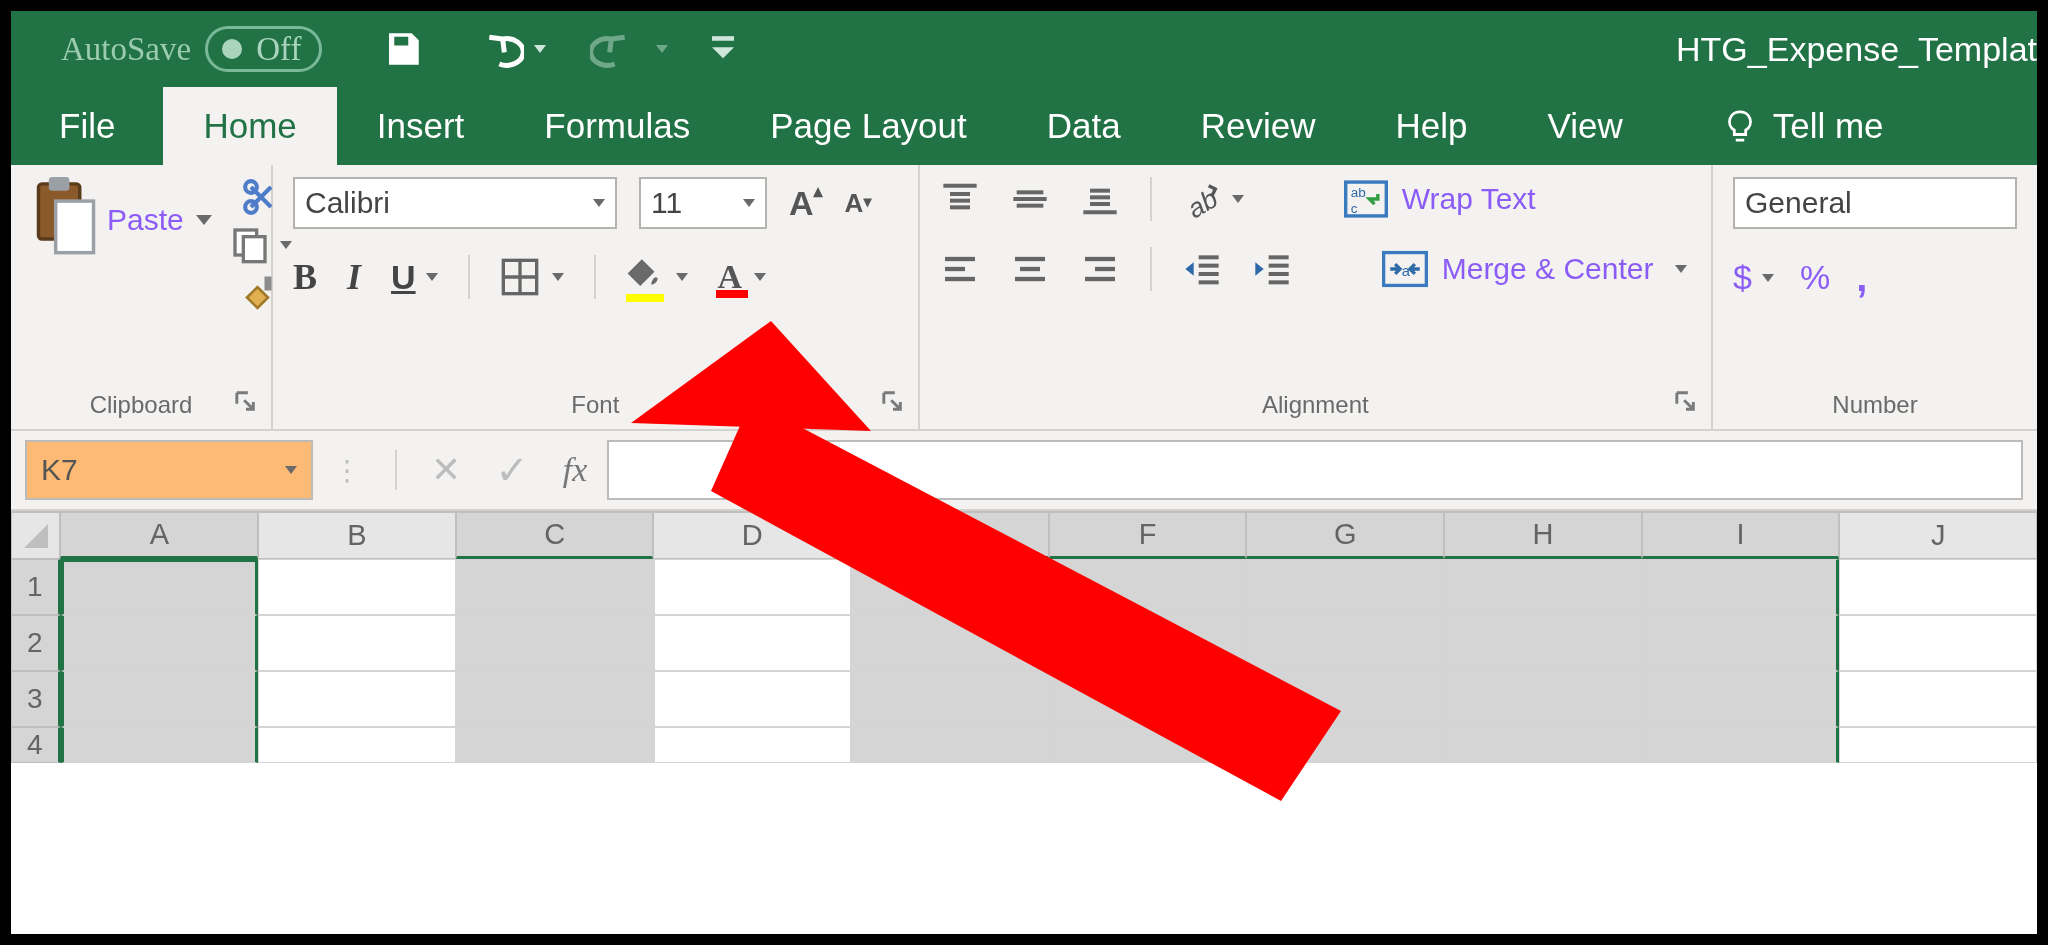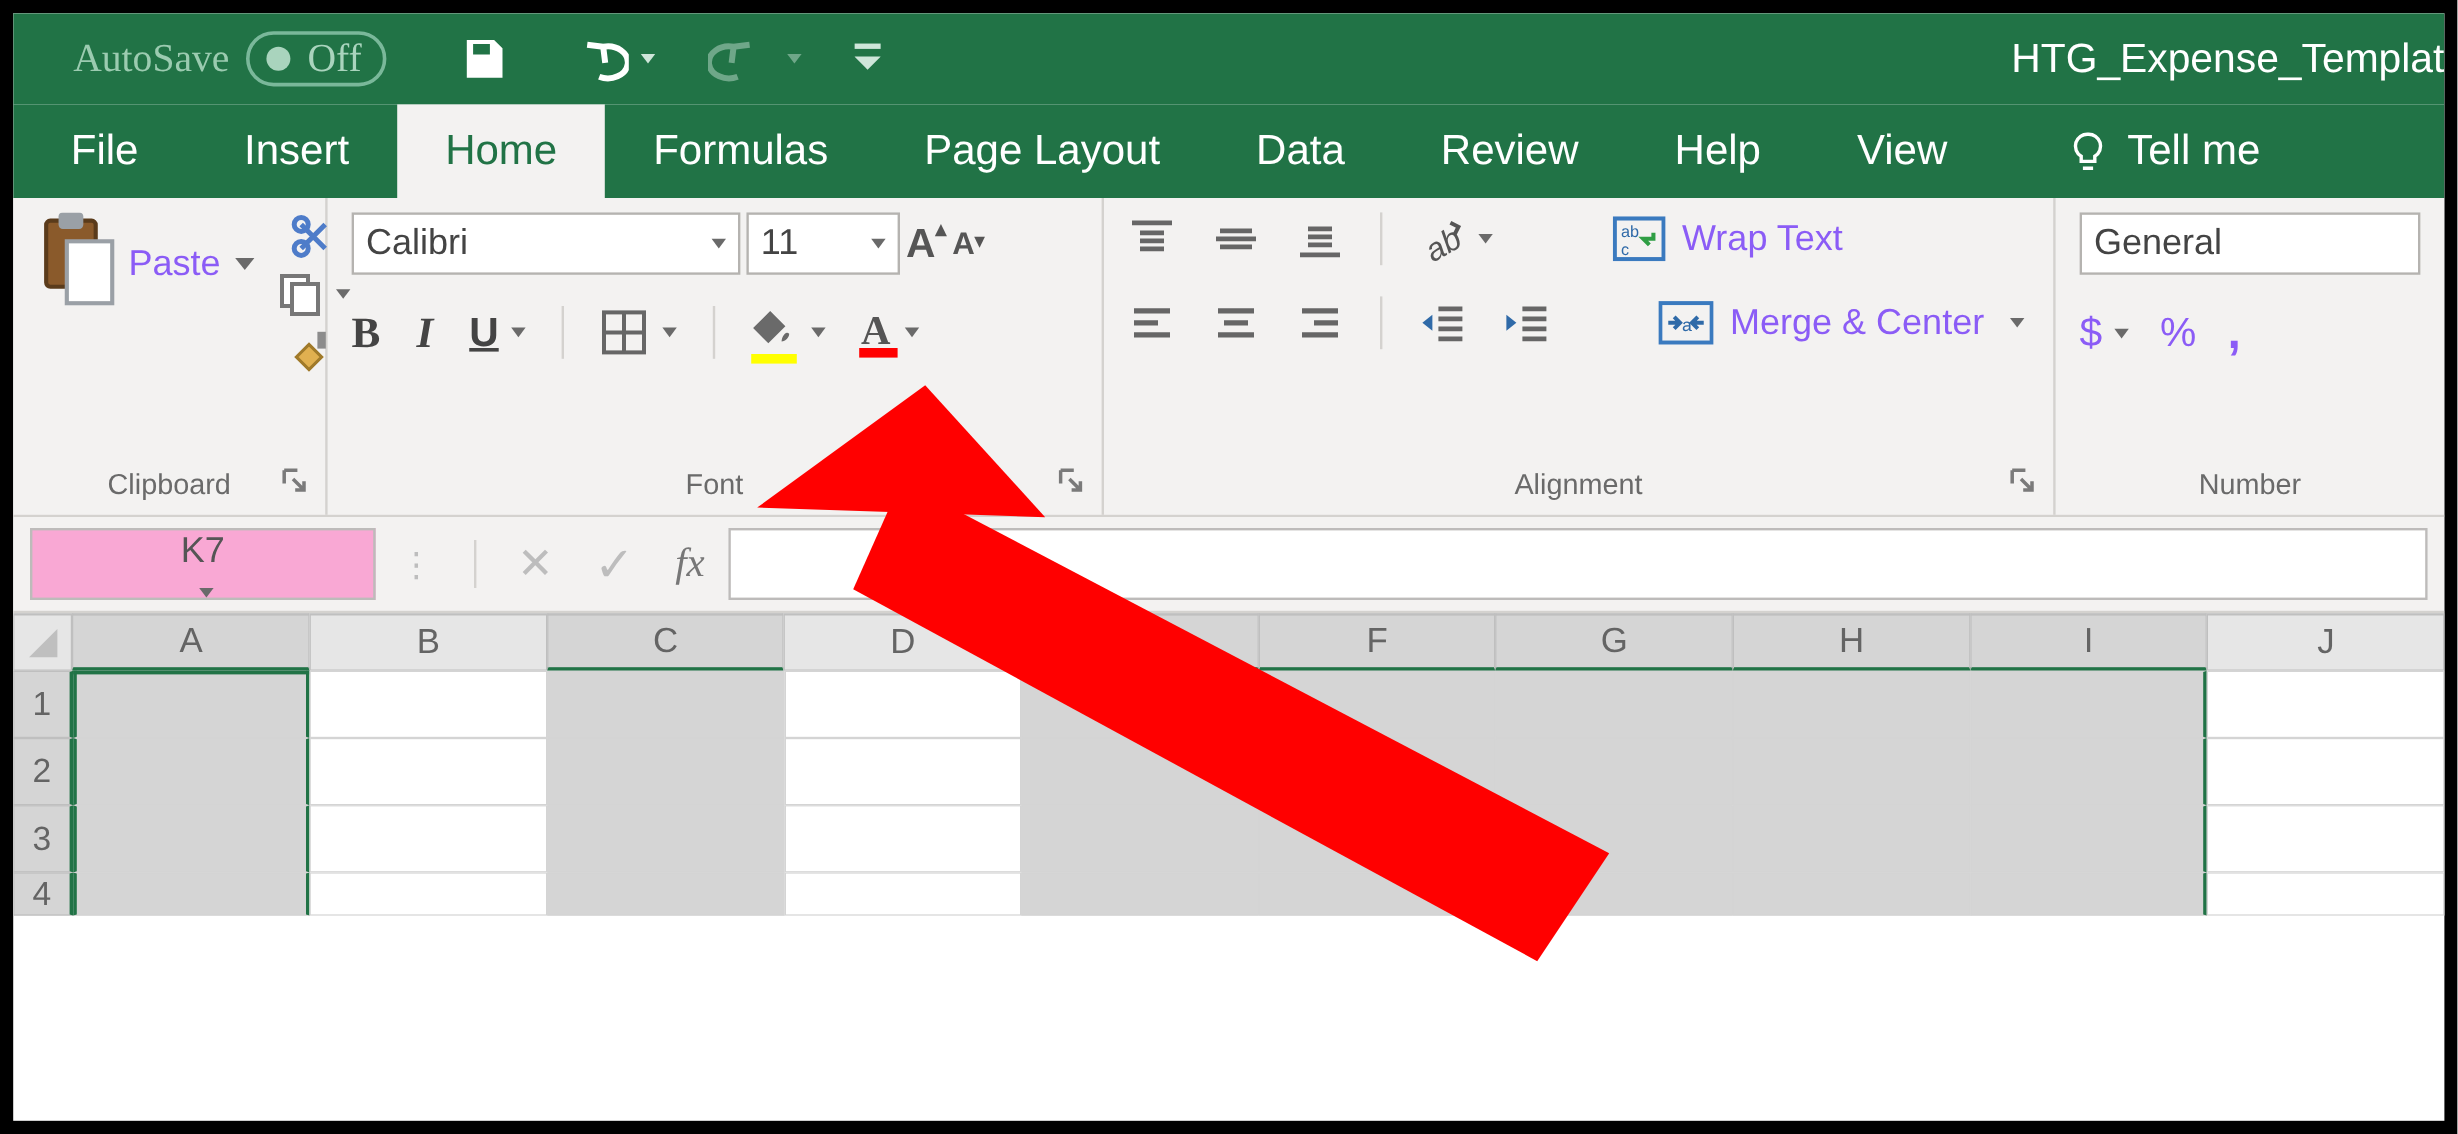--- a/index.html
+++ b/index.html
@@ -26,27 +26,27 @@
   .group{display:flex;flex-direction:column;justify-content:space-between;border-right:2px solid #d4d2cf;padding:12px 20px 6px 20px;position:relative;}
   .group-label{font-size:24px;color:#6a6a6a;text-align:center;padding-bottom:4px;position:relative;}
   .dlaunch{position:absolute;right:-6px;bottom:4px;}
   .btn-row{display:flex;align-items:center;gap:18px;}
   .big-v{display:flex;flex-direction:row;align-items:center;justify-content:flex-start;gap:6px;}
   .lbl{font-size:30px;color:#8b5cf6;}
   .caret{width:0;height:0;border-left:8px solid transparent;border-right:8px solid transparent;border-top:10px solid #6a6a6a;display:inline-block;margin-left:6px;}
   .caret-s{border-left:6px solid transparent;border-right:6px solid transparent;border-top:8px solid #6a6a6a;}
   .dropdown{background:#fff;border:2px solid #b5b3b0;height:48px;display:flex;align-items:center;padding:0 10px;font-size:30px;color:#444;}
   .dropdown .cbox{display:flex;align-items:center;gap:8px;margin-left:auto;}
-  .nf-row{display:flex;align-items:center;gap:5px;}
+  .nf-row{display:flex;align-items:center;gap:22px;}
   .nf-row2{display:flex;align-items:center;gap:30px;margin-top:26px;}
   .clip-col{display:flex;flex-direction:column;gap:8px;align-items:center;}
   .icon-btn{display:inline-flex;align-items:center;justify-content:center;}
   
   .fxbar{height:80px;background:#f3f2f1;border-bottom:2px solid #d4d2cf;display:flex;align-items:center;padding:12px 14px;box-sizing:border-box;gap:20px;}
-  .namebox{width:256px;height:56px;background:#f9a8d4;border:2px solid #bdbbba;display:flex;align-items:center;justify-content:space-between;padding:0 14px;font-size:30px;color:#555;flex-direction:column;}
+  .namebox{width:256px;height:56px;background:#fdba74;border:2px solid #bdbbba;display:flex;align-items:center;justify-content:space-between;padding:0 14px;font-size:30px;color:#555;}
   .fxicons{display:flex;align-items:center;gap:34px;color:#bdbdbd;}
   .fxicons .vert{width:2px;height:40px;background:#d4d2cf;}
   .fxfield{flex:1;height:56px;background:#fff;border:2px solid #bdbbba;}
   
   .gridwrap{background:#fff;}
   .colheads{display:flex;height:48px;}
   .ch{border:1px solid #bfbfbf;border-top:2px solid #bfbfbf;background:#e6e6e6;display:flex;align-items:center;justify-content:center;font-size:29px;color:#646464;box-sizing:border-box;}
   .ch.corner{background:#e6e6e6;width:52px;}
   .ch.corner svg{display:block;}
   .rows .row{display:flex;height:56px;}
@@ -102,22 +102,22 @@
               <rect x="0" y="0" width="12" height="2.5" fill="#cfe6da"></rect>
               <path d="M0 6 L6 12 L12 6 Z" fill="#cfe6da"></path>
             </svg>
     </span>
   </div>
   <div class="title-text">HTG_Expense_Templat</div>
 </div>
 
 <div class="tabs excel-green">
   <div class="tab file">File</div>
+  <div class="tab active">Home</div>
   <div class="tab">Insert</div>
-  <div class="tab active">Home</div>
   <div class="tab">Formulas</div>
   <div class="tab">Page Layout</div>
   <div class="tab">Data</div>
   <div class="tab">Review</div>
   <div class="tab">Help</div>
   <div class="tab">View</div>
   <div class="tab tellme">
     <svg width="34" height="34" viewBox="0 0 24 24">
             <path fill="none" stroke="#fff" stroke-width="2" d="M12 2a7 7 0 0 0-4 13v3h8v-3a7 7 0 0 0-4-13zM9 22h6"></path>
           </svg>

